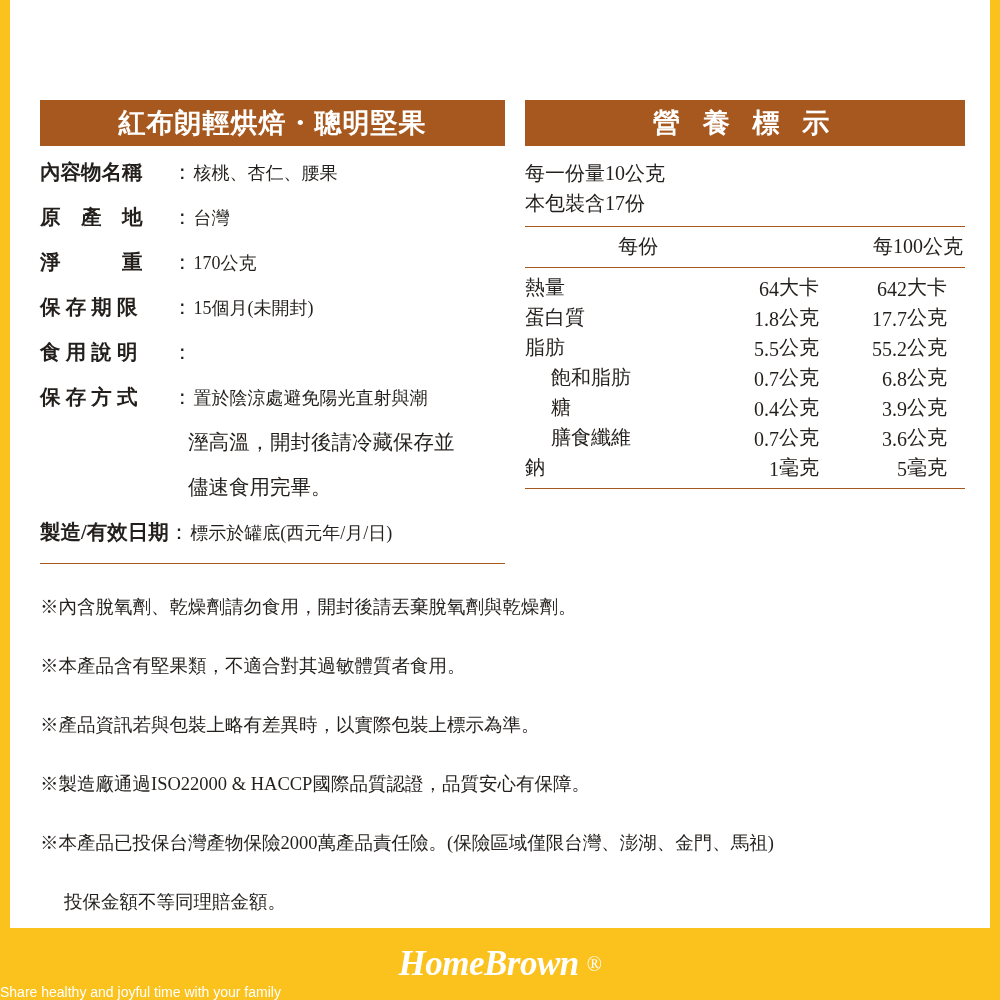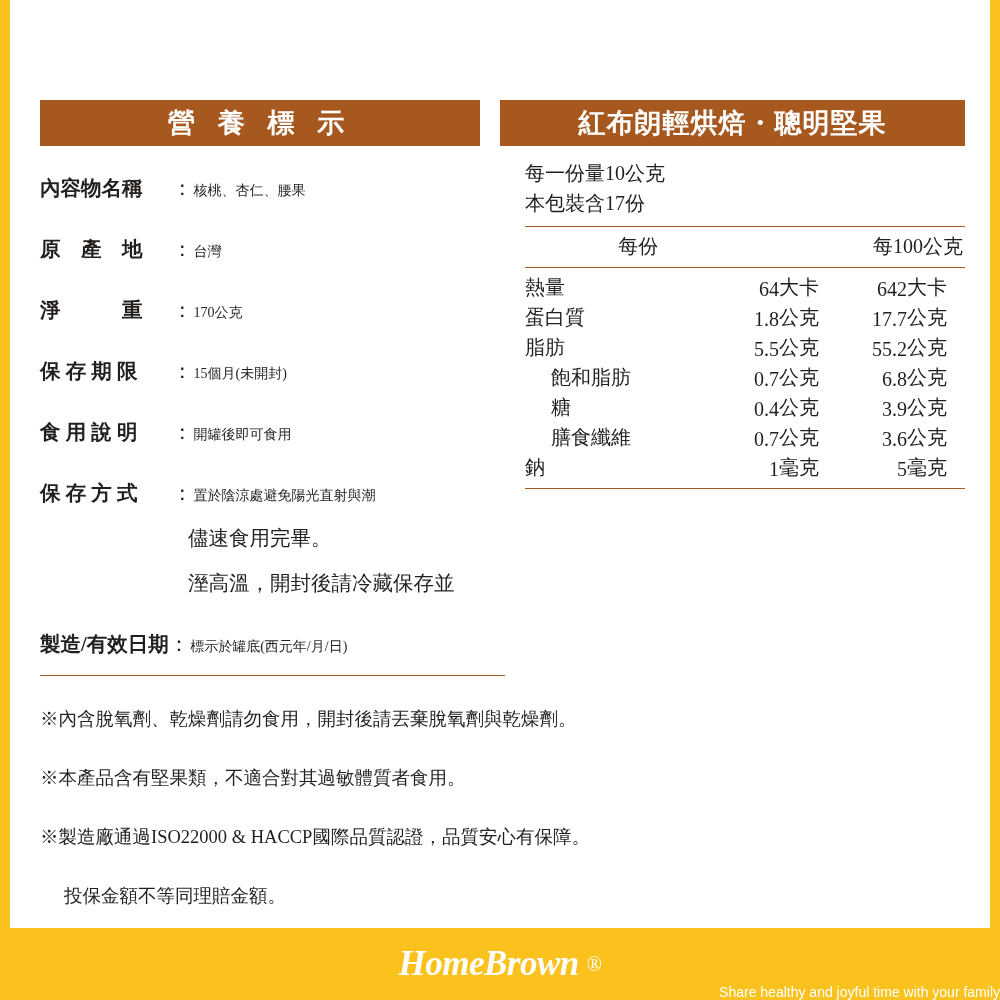--- a/index.html
+++ b/index.html
@@ -73,24 +73,23 @@
     font-size: 20.5px;
     margin-bottom: 17px;
     white-space: nowrap;
   }
   .spec-label {
     display: inline-block;
     width: 132px;
     font-weight: bold;
     font-size: 20.5px;
     letter-spacing: 0px;
-    margin-top: 16px;
   }
   .spec-colon { margin-right: 1px; }
-  .spec-value { font-size: 14px; }
+  .spec-value { font-size: 18px; }
   .spec-cont {
     font-size: 20.5px;
     margin: 0 0 17px 148px;
     white-space: nowrap;
   }
   .spec-wide .spec-label {
     width: auto;
     letter-spacing: 0;
   }
   .left-rule {
@@ -178,39 +177,39 @@
     font-style: normal;
     font-weight: normal;
     vertical-align: 4px;
     margin-left: 8px;
   }
   .tagline {
     position: absolute;
     left: 0;
     top: 56px;
     width: 1000px;
-    text-align: right;
+    text-align: left;
     font-family: "Liberation Sans", sans-serif;
     font-size: 14px;
     color: #ffffff;
   }
 </style>
 </head>
 <body>
 
 <div class="page">
 
   <div class="bar-left"></div>
   <div class="bar-right"></div>
 
   <div class="content">
 
     <div class="header-row">
+      <div class="hdr hdr-left">紅布朗輕烘焙・聰明堅果</div>
       <div class="hdr hdr-right">營 養 標 示</div>
-      <div class="hdr hdr-left">紅布朗輕烘焙・聰明堅果</div>
     </div>
 
     <div class="cols">
 
       <div class="col-left">
 
         <div class="spec">
           <span class="spec-label">內容物名稱</span>
           <span class="spec-colon">：</span>
           <span class="spec-value">核桃、杏仁、腰果</span>
@@ -230,30 +229,29 @@
 
         <div class="spec">
           <span class="spec-label">保 存 期 限</span>
           <span class="spec-colon">：</span>
           <span class="spec-value">15個月(未開封)</span>
         </div>
 
         <div class="spec">
           <span class="spec-label">食 用 說 明</span>
           <span class="spec-colon">：</span>
-          <span class="spec-value">開罐後即可食用</span>
         </div>
 
         <div class="spec">
           <span class="spec-label">保 存 方 式</span>
           <span class="spec-colon">：</span>
           <span class="spec-value">置於陰涼處避免陽光直射與潮</span>
         </div>
+        <div class="spec-cont">溼高溫，開封後請冷藏保存並</div>
         <div class="spec-cont">儘速食用完畢。</div>
-        <div class="spec-cont">溼高溫，開封後請冷藏保存並</div>
 
         <div class="spec spec-wide">
           <span class="spec-label">製造/有效日期</span>
           <span class="spec-colon">：</span>
           <span class="spec-value">標示於罐底(西元年/月/日)</span>
         </div>
 
         <hr class="left-rule">
       </div>
 
@@ -332,21 +330,23 @@
           </tbody>
         </table>
 
         <hr class="nut-rule">
       </div>
     </div>
 
     <div class="notes">
       <div>※內含脫氧劑、乾燥劑請勿食用，開封後請丟棄脫氧劑與乾燥劑。</div>
       <div>※本產品含有堅果類，不適合對其過敏體質者食用。</div>
+      <div>※產品資訊若與包裝上略有差異時，以實際包裝上標示為準。</div>
       <div>※製造廠通過ISO22000 &amp; HACCP國際品質認證，品質安心有保障。</div>
+      <div>※本產品已投保台灣產物保險2000萬產品責任險。(保險區域僅限台灣、澎湖、金門、馬祖)</div>
       <div class="note-indent">投保金額不等同理賠金額。</div>
     </div>
 
   </div>
 
   <div class="footer">
     <div class="logo-wrap">
       <span class="logo">
         <span>Home</span><span>Brown</span><span class="reg">®</span>
       </span>

